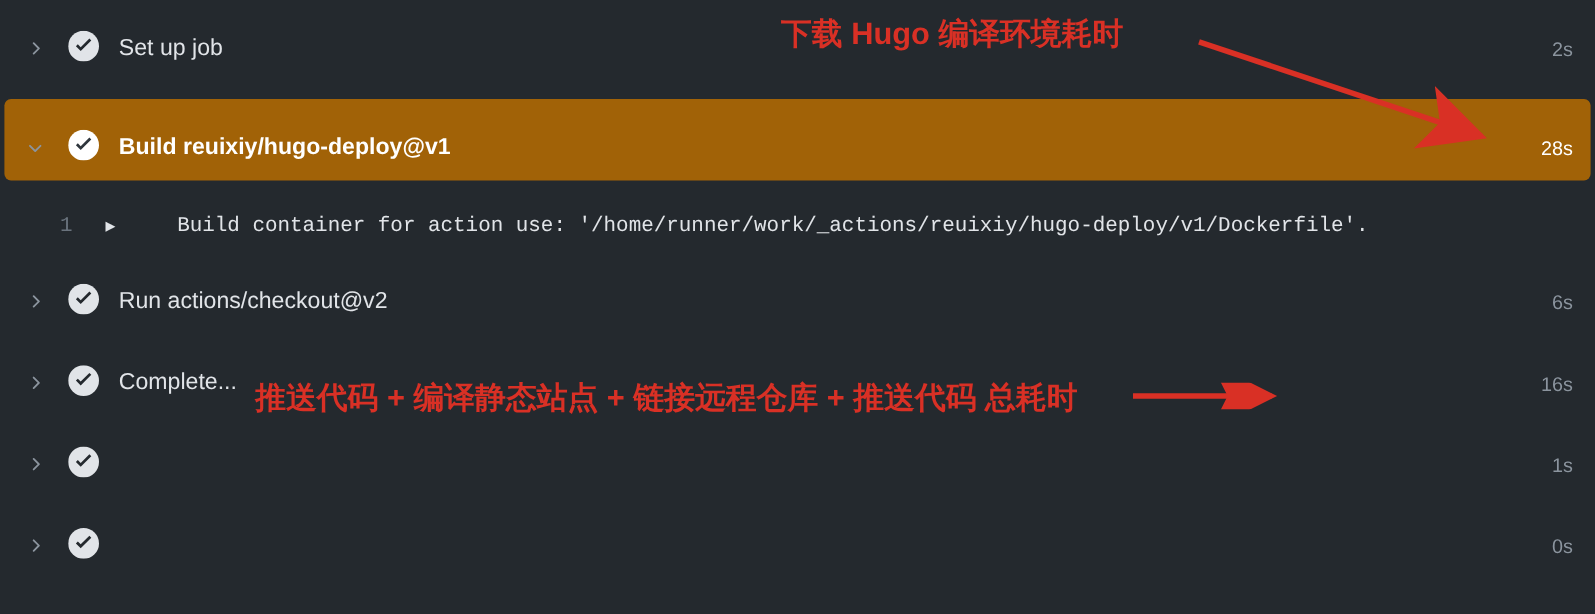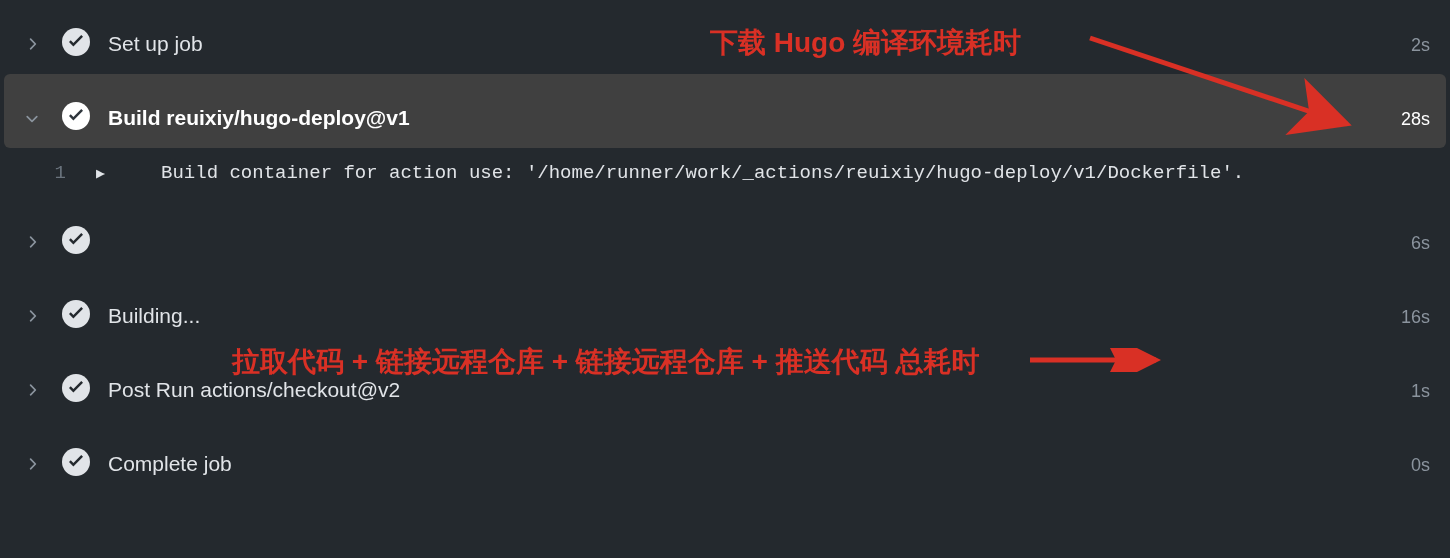--- a/index.html
+++ b/index.html
@@ -18,23 +18,23 @@
     position: relative;
   }
   .step-row {
     display: flex;
     align-items: flex-end;
     padding: 18px 20px;
     position: relative;
     min-height: 74px;
   }
   .step-row.expanded {
-    background: #404040;
+    background: #a16207;
     border-radius: 6px;
-    margin: 0 4px;
+    margin: 16px 4px;
     padding-left: 16px;
     padding-right: 16px;
   }
   .chevron {
     width: 24px;
     height: 24px;
     display: flex;
     align-items: center;
     justify-content: center;
     margin-right: 18px;
@@ -165,73 +165,72 @@
     <svg viewBox="0 0 16 16">
         <path d="M6.22 3.22a.75.75 0 0 1 1.06 0l4.25 4.25a.75.75 0 0 1 0 1.06l-4.25 4.25a.75.75 0 0 1-1.06-1.06L9.94 8 6.22 4.28a.75.75 0 0 1 0-1.06z"></path>
       </svg>
   </span>
   <span class="status-icon">
     <svg viewBox="0 0 16 16">
         <circle cx="8" cy="8" r="8" fill="#e1e4e8"></circle>
         <path d="M6.5 10.5 4 8l1-1 1.5 1.5L11 4l1 1-5.5 5.5z" fill="#24292e"></path>
       </svg>
   </span>
+  <span class="step-label">Run actions/checkout@v2</span>
   <span class="step-duration">6s</span>
 </div>
 
 <div class="step-row">
   <span class="chevron">
     <svg viewBox="0 0 16 16">
         <path d="M6.22 3.22a.75.75 0 0 1 1.06 0l4.25 4.25a.75.75 0 0 1 0 1.06l-4.25 4.25a.75.75 0 0 1-1.06-1.06L9.94 8 6.22 4.28a.75.75 0 0 1 0-1.06z"></path>
       </svg>
   </span>
   <span class="status-icon">
     <svg viewBox="0 0 16 16">
         <circle cx="8" cy="8" r="8" fill="#e1e4e8"></circle>
         <path d="M6.5 10.5 4 8l1-1 1.5 1.5L11 4l1 1-5.5 5.5z" fill="#24292e"></path>
       </svg>
   </span>
-  <span class="step-label">Building...</span>
+  <span class="step-label">Complete...</span>
   <span class="step-duration">16s</span>
 </div>
 
 <div class="step-row">
   <span class="chevron">
     <svg viewBox="0 0 16 16">
         <path d="M6.22 3.22a.75.75 0 0 1 1.06 0l4.25 4.25a.75.75 0 0 1 0 1.06l-4.25 4.25a.75.75 0 0 1-1.06-1.06L9.94 8 6.22 4.28a.75.75 0 0 1 0-1.06z"></path>
       </svg>
   </span>
   <span class="status-icon">
     <svg viewBox="0 0 16 16">
         <circle cx="8" cy="8" r="8" fill="#e1e4e8"></circle>
         <path d="M6.5 10.5 4 8l1-1 1.5 1.5L11 4l1 1-5.5 5.5z" fill="#24292e"></path>
       </svg>
   </span>
-  <span class="step-label">Post Run actions/checkout@v2</span>
   <span class="step-duration">1s</span>
 </div>
 
 <div class="step-row">
   <span class="chevron">
     <svg viewBox="0 0 16 16">
         <path d="M6.22 3.22a.75.75 0 0 1 1.06 0l4.25 4.25a.75.75 0 0 1 0 1.06l-4.25 4.25a.75.75 0 0 1-1.06-1.06L9.94 8 6.22 4.28a.75.75 0 0 1 0-1.06z"></path>
       </svg>
   </span>
   <span class="status-icon">
     <svg viewBox="0 0 16 16">
         <circle cx="8" cy="8" r="8" fill="#e1e4e8"></circle>
         <path d="M6.5 10.5 4 8l1-1 1.5 1.5L11 4l1 1-5.5 5.5z" fill="#24292e"></path>
       </svg>
   </span>
-  <span class="step-label">Complete job</span>
   <span class="step-duration">0s</span>
 </div>
 
-<div class="annotation" style="left:710px; top:24px;">下载 Hugo 编译环境耗时</div>
-<div class="annotation" style="left:232px; top:343px;">拉取代码 + 链接远程仓库 + 链接远程仓库 + 推送代码 总耗时</div>
+<div class="annotation" style="left:710px; top:12px;">下载 Hugo 编译环境耗时</div>
+<div class="annotation" style="left:232px; top:343px;">推送代码 + 编译静态站点 + 链接远程仓库 + 推送代码 总耗时</div>
 
 <svg class="arrow-svg" style="left:1085px; top:20px;" width="285" height="120">
   <defs>
     <marker id="ah1" markerWidth="14" markerHeight="14" refX="11" refY="6" orient="auto">
       <path d="M0,0 L12,6 L0,12 L3,6 z" fill="#d93025"></path>
     </marker>
   </defs>
   <line x1="5" y1="18" x2="262" y2="104" stroke="#d93025" stroke-width="5" marker-end="url(#ah1)"></line>
 </svg>
 

